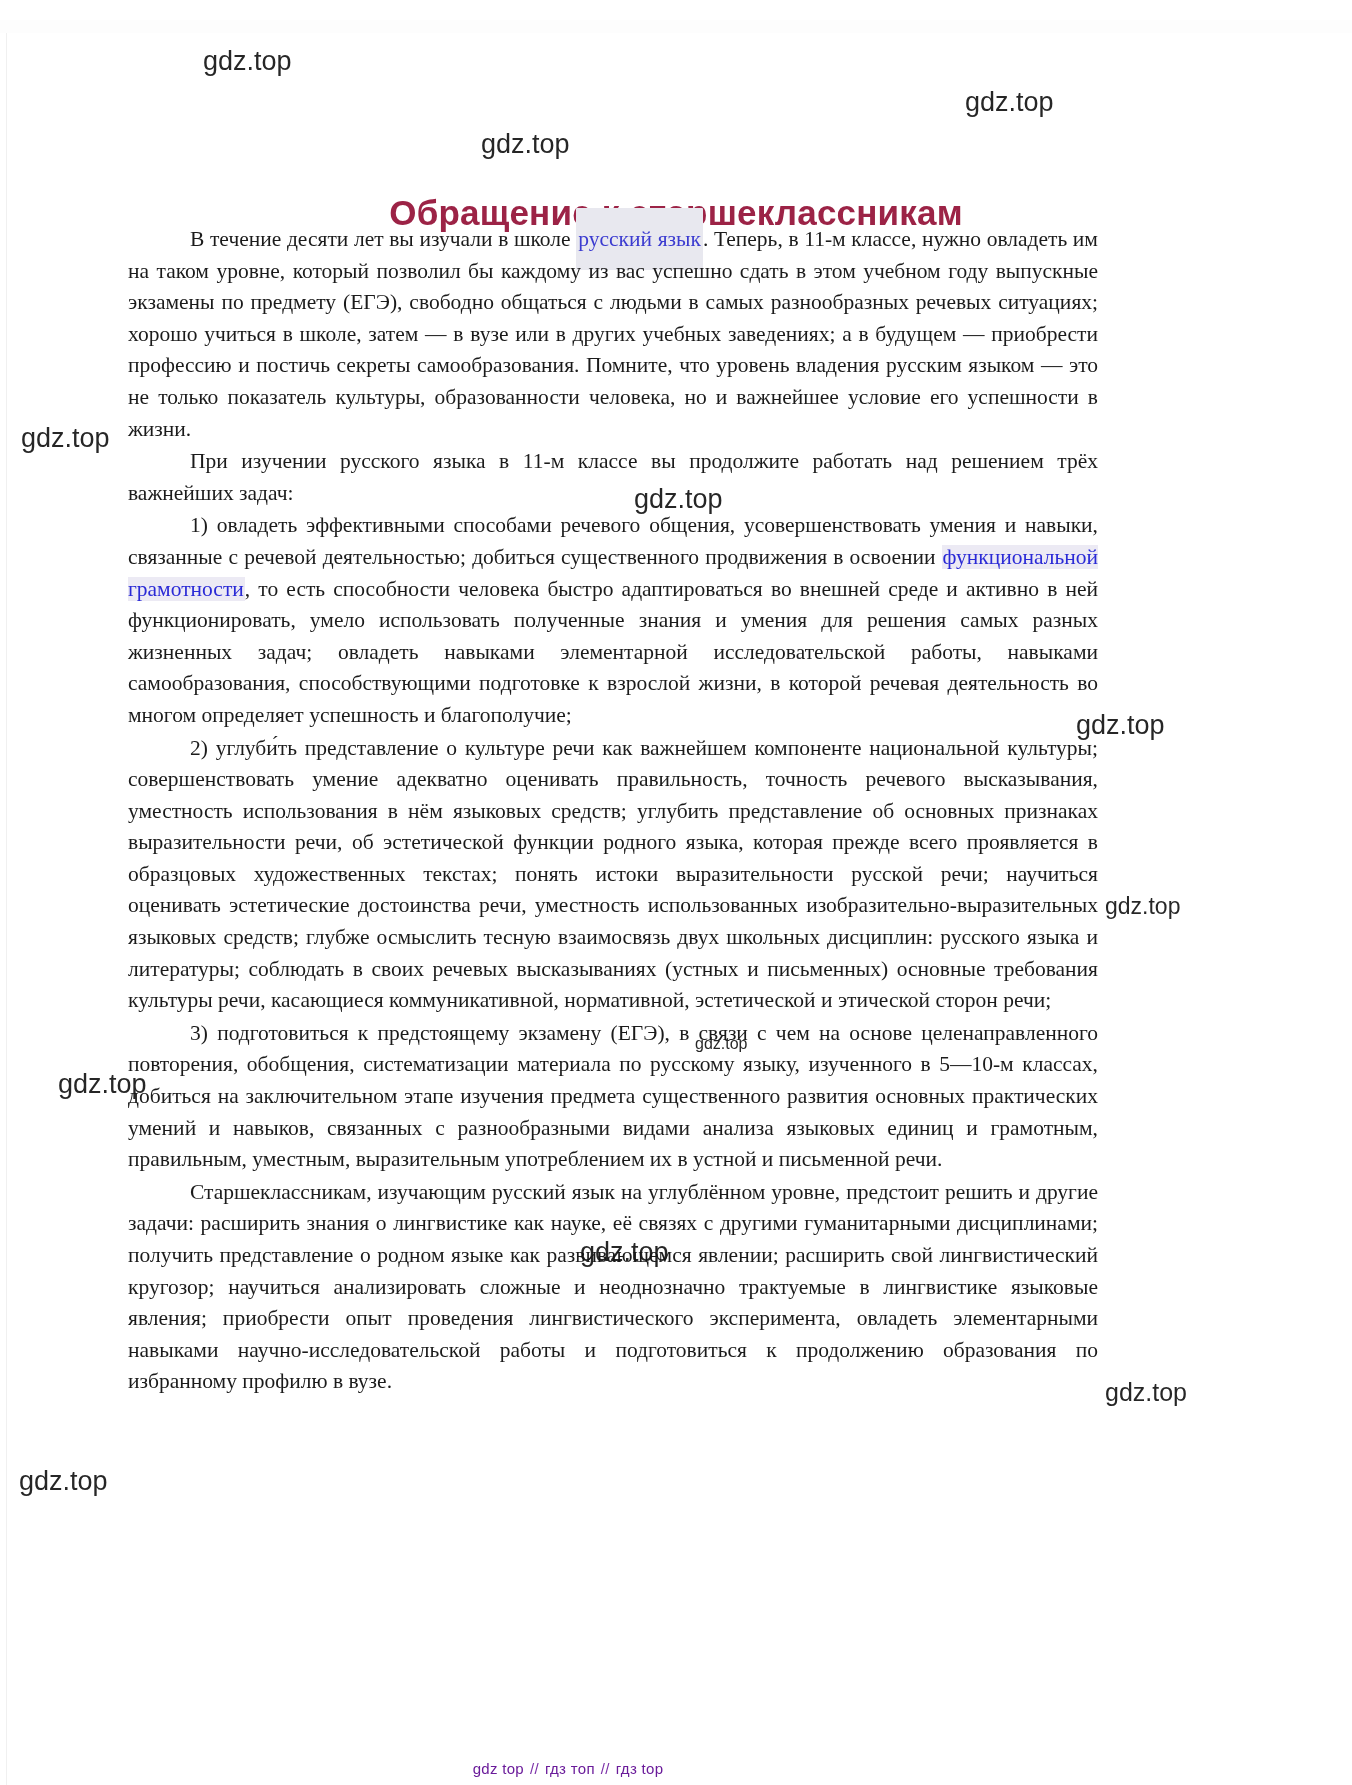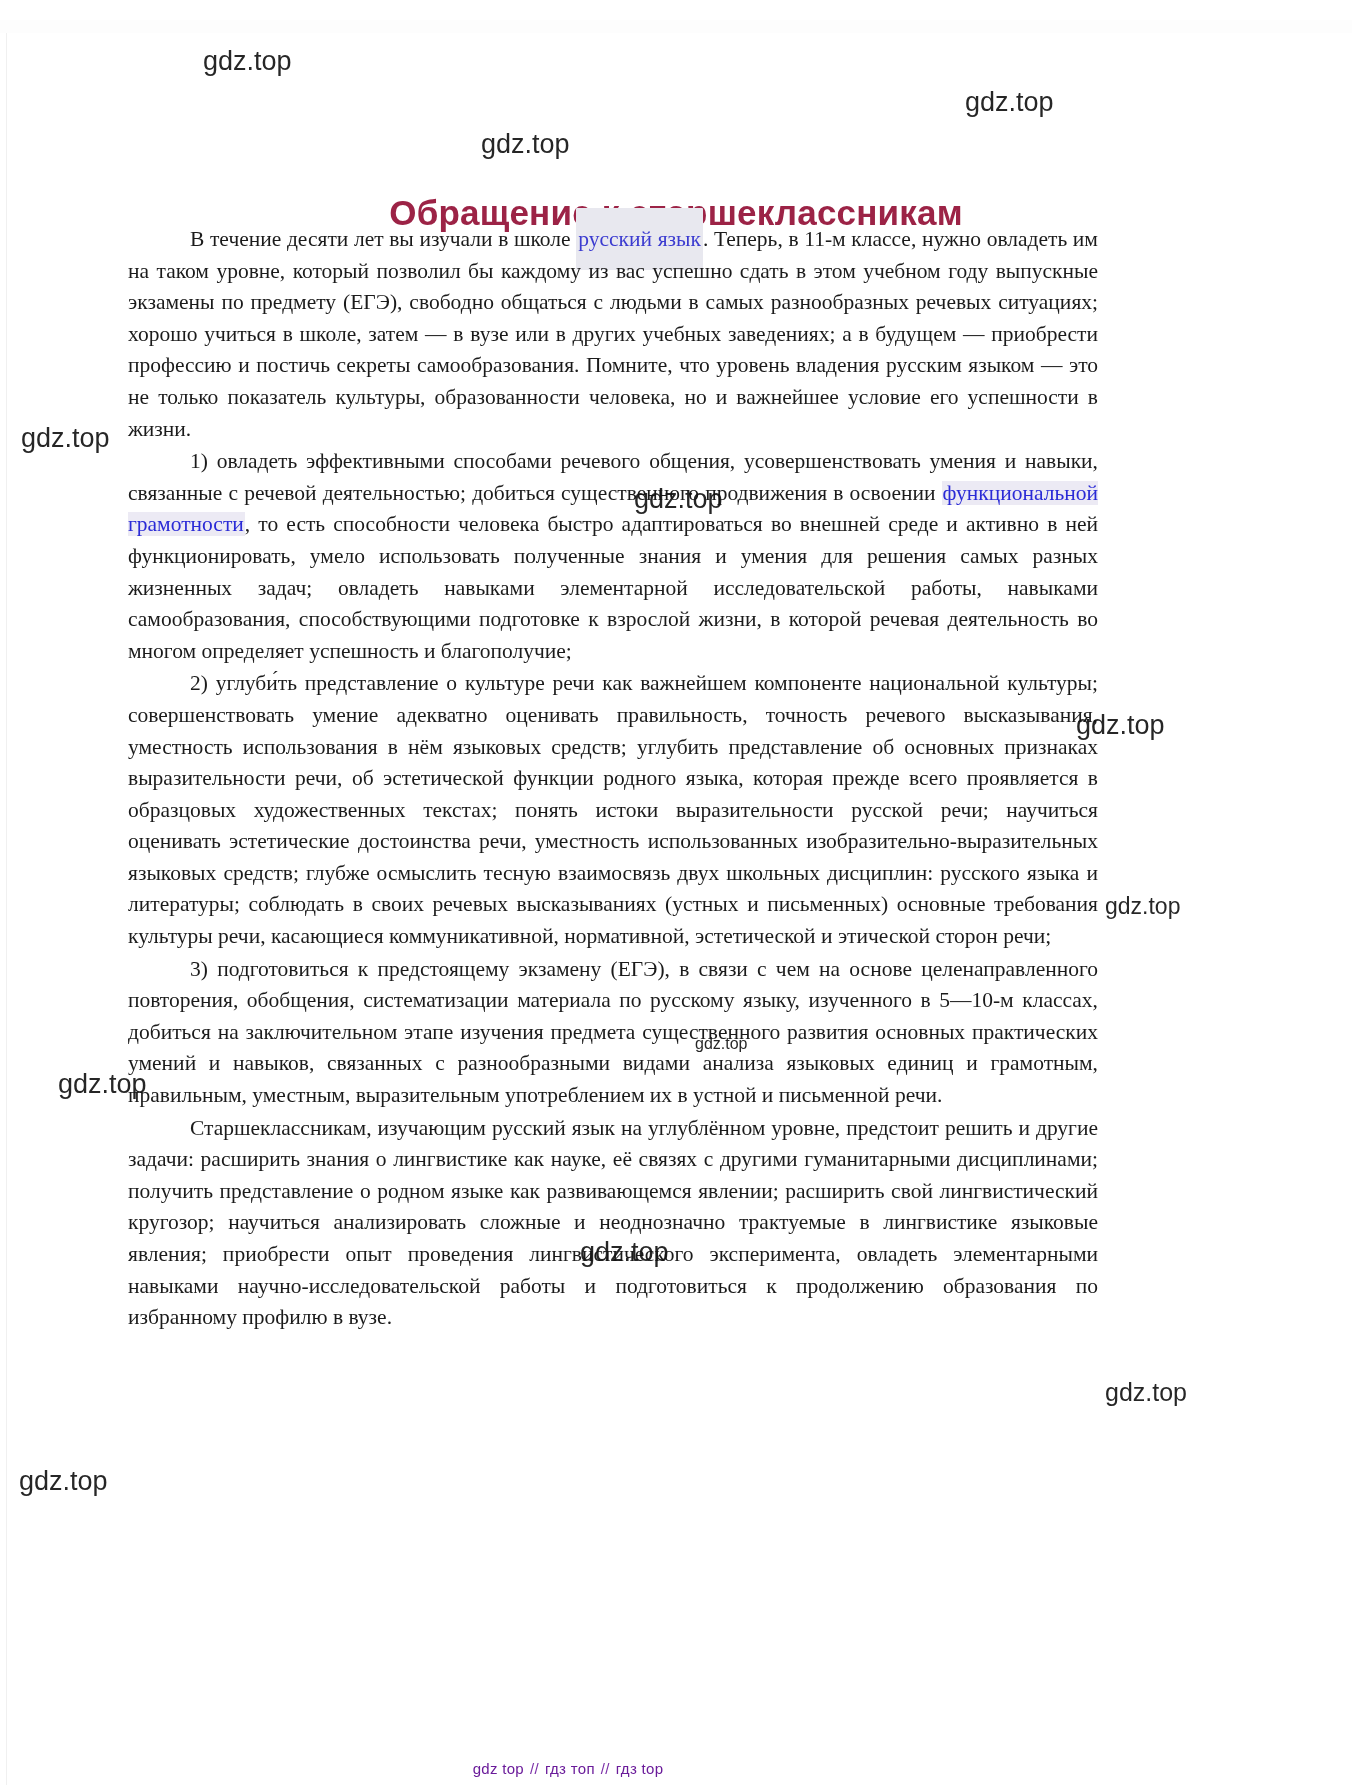--- a/index.html
+++ b/index.html
@@ -128,20 +128,21 @@
   <span class="top-banner-text">Ищите нас по запросу ГДЗ ТОП</span>
 </div>
 
 <div class="page-sheet"></div>
 <div class="edge-left"></div>
 
 <h1 class="doc-title">Обращение к старшеклассникам</h1>
 
 <div class="content" id="doc-content">
     <p>В течение десяти лет вы изучали в школе <span class="hl-gray">русский язык</span>. Теперь, в 11-м классе, нужно овладеть им на таком уровне, который позволил бы каждому из вас успешно сдать в этом учебном году выпускные экзамены по предмету (ЕГЭ), свободно общаться с людьми в самых разнообразных речевых ситуациях; хорошо учиться в школе, затем — в вузе или в других учебных заведениях; а в будущем — приобрести профессию и постичь секреты самообразования. Помните, что уровень владения русским языком — это не только показатель культуры, образованности человека, но и важнейшее условие его успешности в жизни.</p>
+    <p>При изучении русского языка в 11-м классе вы продолжите работать над решением трёх важнейших задач:</p>
     <p>1) овладеть эффективными способами речевого общения, усовершенствовать умения и навыки, связанные с речевой деятельностью; добиться существенного продвижения в освоении <span class="hl-blue">функциональной грамотности</span>, то есть способности человека быстро адаптироваться во внешней среде и активно в ней функционировать, умело использовать полученные знания и умения для решения самых разных жизненных задач; овладеть навыками элементарной исследовательской работы, навыками самообразования, способствующими подготовке к взрослой жизни, в которой речевая деятельность во многом определяет успешность и благополучие;</p>
     <p>2) углуби́ть представление о культуре речи как важнейшем компоненте национальной культуры; совершенствовать умение адекватно оценивать правильность, точность речевого высказывания, уместность использования в нём языковых средств; углубить представление об основных признаках выразительности речи, об эстетической функции родного языка, которая прежде всего проявляется в образцовых художественных текстах; понять истоки выразительности русской речи; научиться оценивать эстетические достоинства речи, уместность использованных изобразительно-выразительных языковых средств; глубже осмыслить тесную взаимосвязь двух школьных дисциплин: русского языка и литературы; соблюдать в своих речевых высказываниях (устных и письменных) основные требования культуры речи, касающиеся коммуникативной, нормативной, эстетической и этической сторон речи;</p>
     <p>3) подготовиться к предстоящему экзамену (ЕГЭ), в связи с чем на основе целенаправленного повторения, обобщения, систематизации материала по русскому языку, изученного в 5—10-м классах, добиться на заключительном этапе изучения предмета существенного развития основных практических умений и навыков, связанных с разнообразными видами анализа языковых единиц и грамотным, правильным, уместным, выразительным употреблением их в устной и письменной речи.</p>
     <p>Старшеклассникам, изучающим русский язык на углублённом уровне, предстоит решить и другие задачи: расширить знания о лингвистике как науке, её связях с другими гуманитарными дисциплинами; получить представление о родном языке как развивающемся явлении; расширить свой лингвистический кругозор; научиться анализировать сложные и неоднозначно трактуемые в лингвистике языковые явления; приобрести опыт проведения лингвистического эксперимента, овладеть элементарными навыками научно-исследовательской работы и подготовиться к продолжению образования по избранному профилю в вузе.</p>
   </div>
 
 <div id="watermark-layer">
     <div class="wm" style="left: 203px; top: 46px; font-size: 27px;">gdz.top</div>
     <div class="wm" style="left: 965px; top: 87px; font-size: 27px;">gdz.top</div>
     <div class="wm" style="left: 481px; top: 129px; font-size: 27px;">gdz.top</div>

